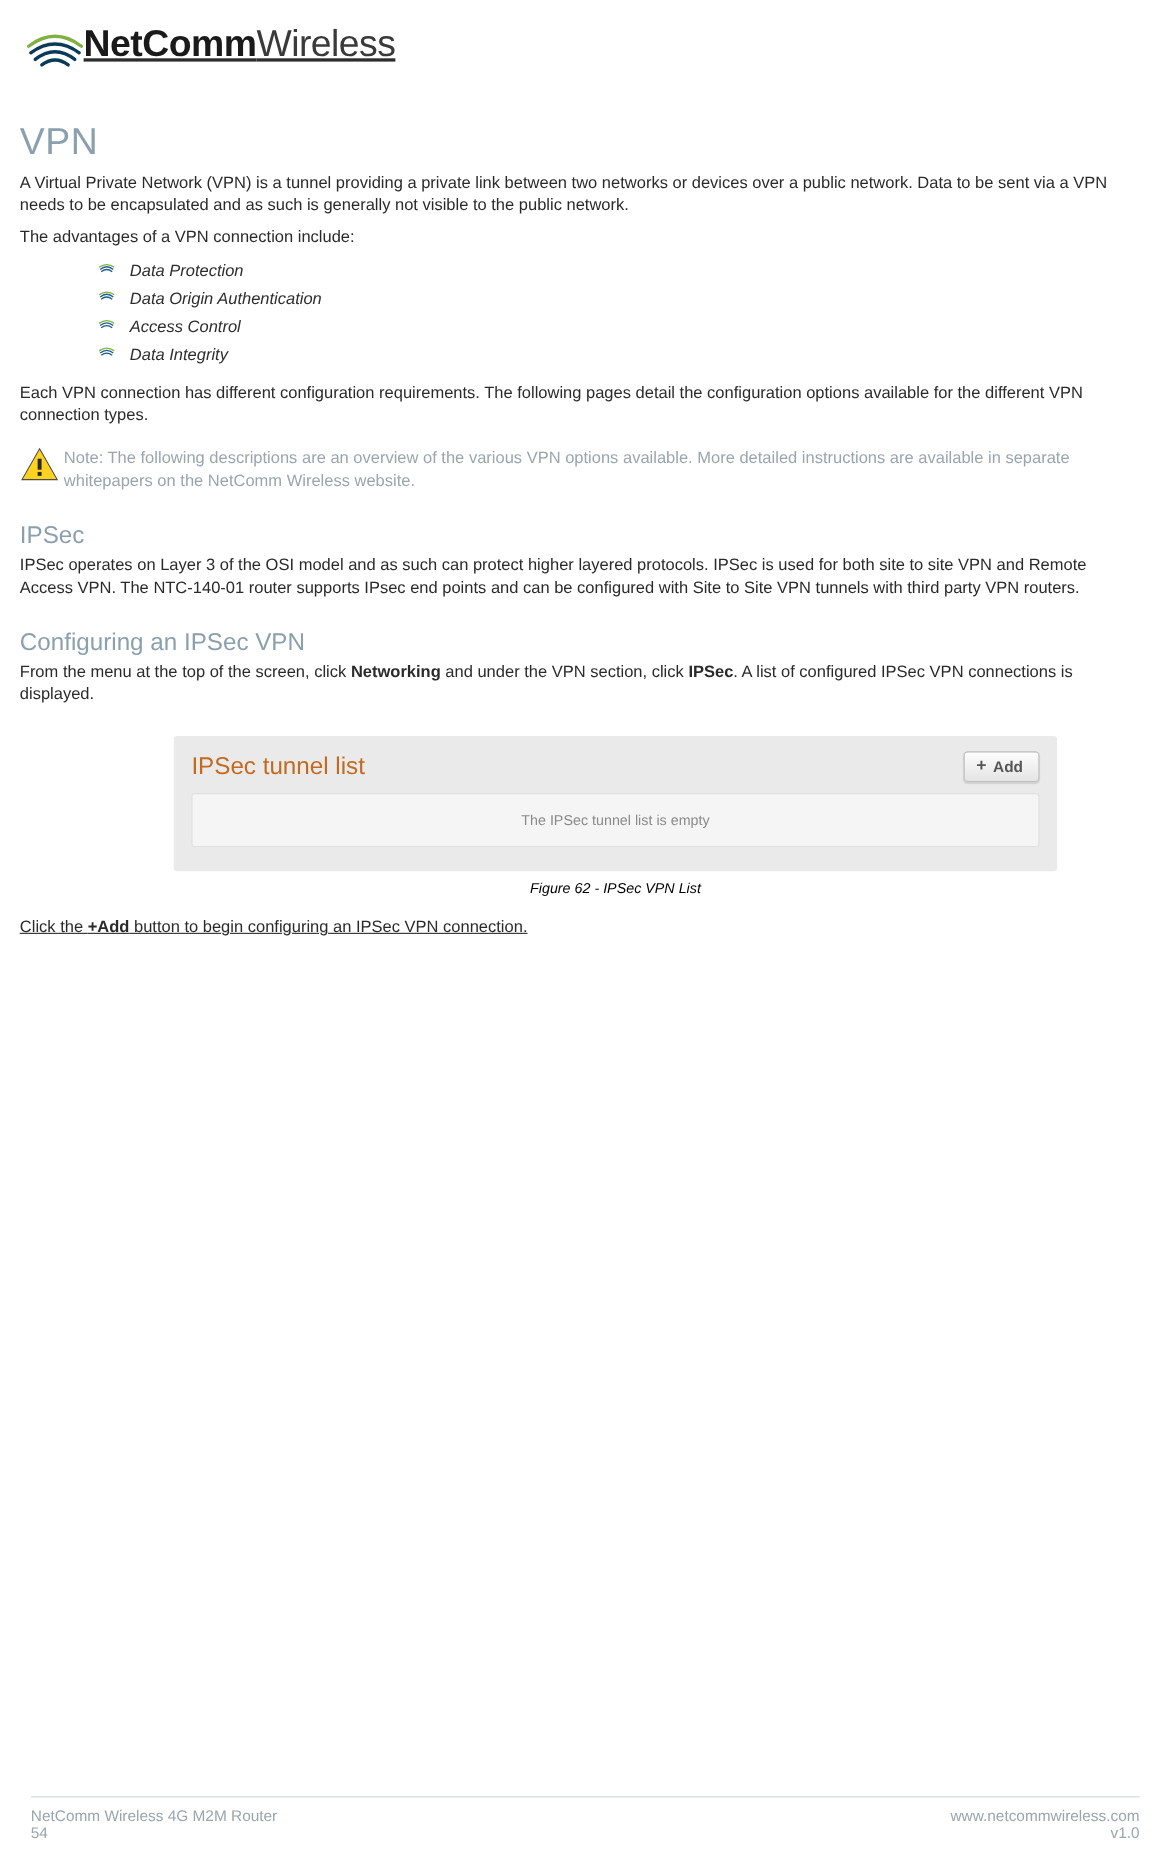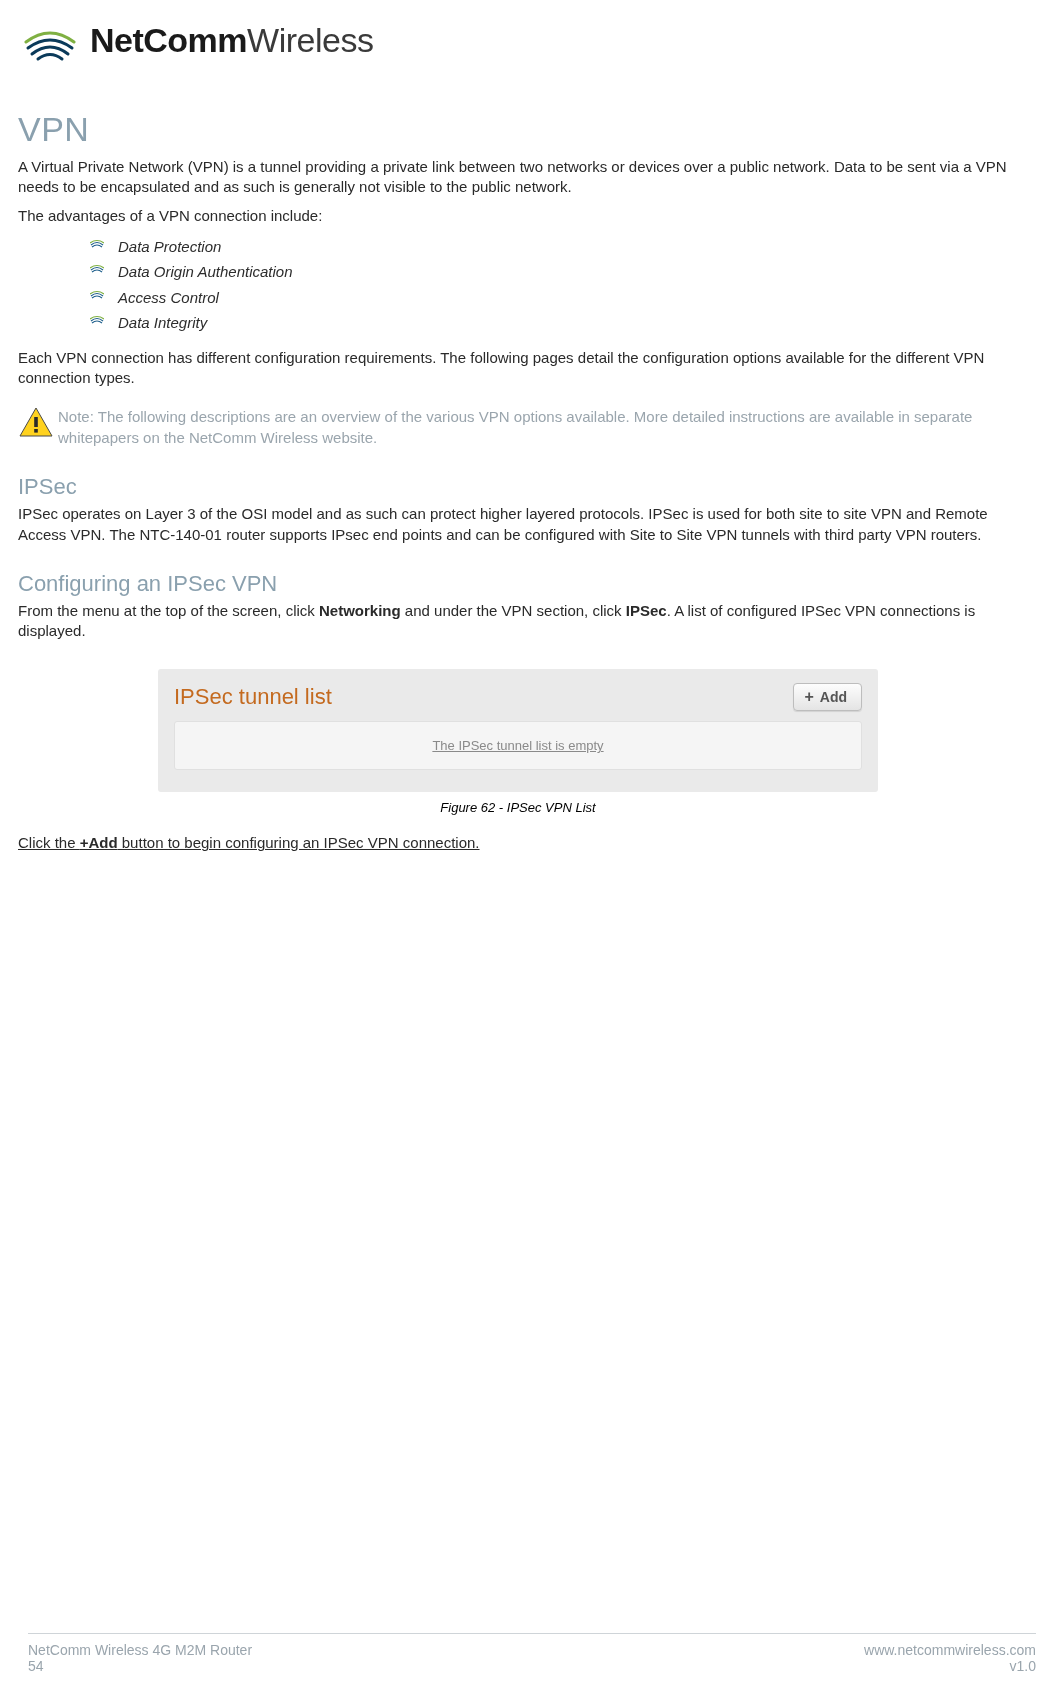--- a/index.html
+++ b/index.html
@@ -5,58 +5,58 @@
   * { box-sizing: border-box; margin: 0; padding: 0; }
   body {
     width: 1064px;
     height: 1696px;
     font-family: Arial, Helvetica, sans-serif;
     background: #fff;
     color: #2d2d2d;
     position: relative;
     padding: 18px 28px 0 18px;
   }
-  .logo-row { display: flex; align-items: center; gap: 14px; margin-bottom: 48px; margin-left: 6px;}
+  .logo-row { display: flex; align-items: center; margin-bottom: 48px; margin-left: 6px; text-decoration: underline;}
   .logo-mark svg { display:block; }
   .logo-text { font-size: 34px; letter-spacing: -0.5px; color:#1a1a1a; }
   .logo-text .bold { font-weight: 700; }
   .logo-text .light { font-weight: 300; color:#3a3a3a;}
   h1.section-title {
     font-size: 34px; font-weight: 400; color: #8aa0ae; margin-bottom: 8px; letter-spacing: 0.5px;
   }
   h2.subsec {
     font-size: 22px; font-weight: 400; color: #8aa0ae; margin-top: 26px; margin-bottom: 4px;
   }
   p.body, .body { font-size: 15px; line-height: 1.35; color: #2a2a2a; margin-bottom: 8px; }
   .intro-lead { margin-bottom: 6px; }
   ul.bullets { list-style: none; margin: 4px 0 12px 72px; font-style: italic; }
   ul.bullets li { font-size: 15px; line-height: 1.7; position: relative; padding-left: 28px; }
   ul.bullets li .bullet-icon { position:absolute; left:0; top:4px; }
   .note-row { display:flex; gap:4px; margin: 18px 0 14px 0; align-items:flex-start;}
   .note-text { font-size: 15px; color: #9aa5ad; line-height:1.4; }
   .warn-icon svg{display:block;}
   .inline-strong { font-weight: 700; }
-  .figure-wrap { margin: 28px 0 8px 140px; width: 720px; }
+  .figure-wrap { margin: 28px 0 8px 140px; width: 803px; }
   .panel {
     background: #eaeaea;
     border-radius: 3px;
     padding: 14px 16px 22px 16px;
   }
   .panel-head { display:flex; justify-content:space-between; align-items:center; margin-bottom:10px;}
   .panel-title { color:#c46a1f; font-size:22px; font-weight:400;}
   .add-btn {
     background: linear-gradient(#fdfdfd,#e4e4e4);
     border:1px solid #bdbdbd; border-radius:4px;
     padding:5px 14px 5px 10px; font-size:14px; font-weight:700; color:#555;
     display:flex; align-items:center; gap:6px;
     box-shadow: 0 1px 1px rgba(0,0,0,0.1);
     cursor:pointer;
   }
   .add-plus { font-size:16px; font-weight:700; color:#555; line-height:1;}
-  .panel-box { background:#f5f5f5; border:1px solid #e0e0e0; border-radius:3px; padding:16px 0; text-align:center; color:#8a8a8a; font-size:13px;text-decoration:underline;}
+  .panel-box { background:#f5f5f5; border:1px solid #e0e0e0; border-radius:3px; padding:16px 0; text-align:center; color:#8a8a8a; font-size:13px;}
   .fig-caption { text-align:center; color:#000000; font-style:italic; font-size:13px; margin-top:8px;}
   .footer {
     position:absolute; left:28px; right:28px; bottom:22px;
     border-top:1px solid #cfd4d8; padding-top:8px;
     display:flex; justify-content:space-between; font-size:14px; color:#9aa5ad;
   }
   .footer .right { text-align:right; }
   .tiny-bullet svg{display:block;}
   .follow-para { margin-top: 12px; }
   .click-add { margin-top: 18px; text-decoration: underline; }

